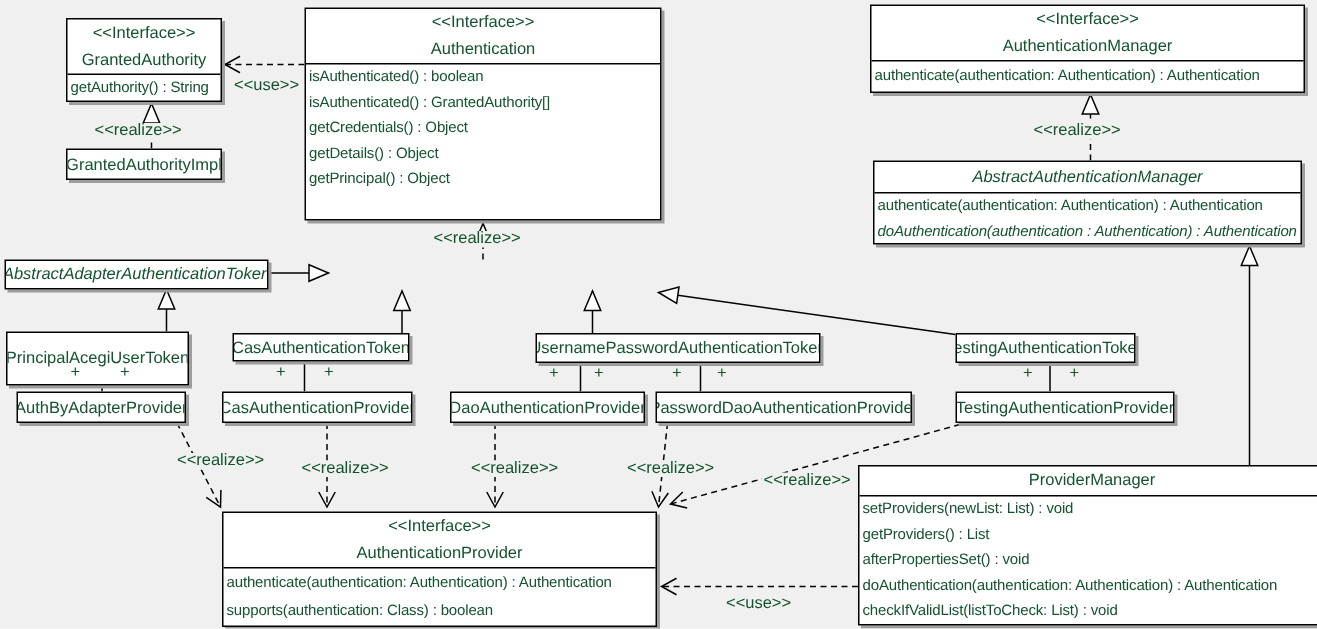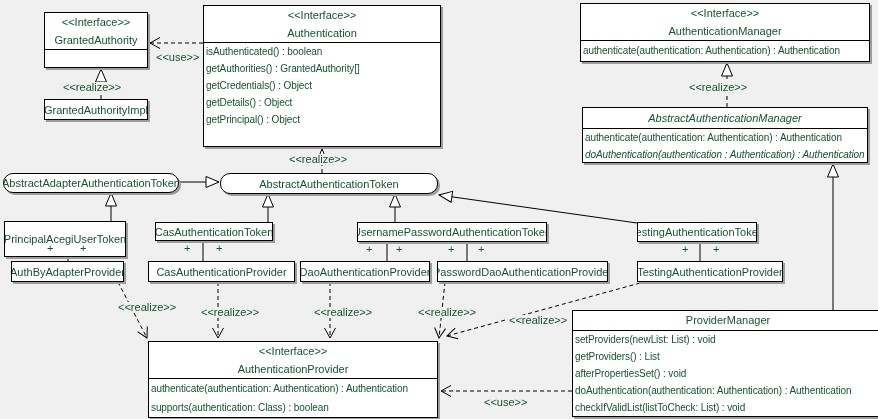--- a/index.html
+++ b/index.html
@@ -15,21 +15,21 @@
     box-shadow:2px 2px 0 #9d9d9d;box-sizing:border-box;z-index:2;
   }
   .hdr{border-bottom:1px solid #000;text-align:center;overflow:hidden;}
   .stereo,.cname{font-size:11px;line-height:18px;white-space:nowrap;overflow:hidden;}
   .abstract .cname{font-style:italic;}
   .m{font-size:10px;letter-spacing:-0.1px;line-height:17px;padding:0 2px;
      white-space:nowrap;overflow:hidden;}
   .m.it{font-style:italic;}
   .single{display:flex;align-items:center;justify-content:center;
      font-size:11px;white-space:nowrap;overflow:hidden;}
-  .single.abs{border-radius:10px;}
+  .single.abs{font-style:italic;}
   .elabel{
     position:absolute;z-index:3;font-size:11px;line-height:11px;
     background:#f0f0f0;padding:0 1px;white-space:nowrap;
   }
   .plus{
     position:absolute;z-index:3;font-size:11px;line-height:10px;white-space:nowrap;
   }
 </style>
 </head>
 <body>
@@ -69,31 +69,32 @@
     <line x1="387" y1="241" x2="387" y2="261" stroke="#000"></line>
     <line x1="467" y1="241" x2="467" y2="261" stroke="#000"></line>
     <line x1="700" y1="241" x2="700" y2="261" stroke="#000"></line>
   </svg>
 
   <div class="box" style="left:44px;top:12px;width:104px;height:56px;">
     <div class="hdr">
       <div class="stereo">&lt;&lt;Interface&gt;&gt;</div>
       <div class="cname">GrantedAuthority</div>
     </div>
+    <div class="m">getAuthority() : String</div>
   </div>
 
   <div class="box single" style="left:44px;top:99px;width:104px;height:21px;">GrantedAuthorityImpl</div>
 
   <div class="box" style="left:203px;top:5px;width:238px;height:142px;">
     <div class="hdr">
       <div class="stereo">&lt;&lt;Interface&gt;&gt;</div>
       <div class="cname">Authentication</div>
     </div>
     <div class="m">isAuthenticated() : boolean</div>
-    <div class="m">getAuthorities() : GrantedAuthority[]</div>
+    <div class="m">isAuthenticated() : GrantedAuthority[]</div>
     <div class="m">getCredentials() : Object</div>
     <div class="m">getDetails() : Object</div>
     <div class="m">getPrincipal() : Object</div>
   </div>
 
   <div class="box" style="left:580px;top:3px;width:290px;height:59px;">
     <div class="hdr">
       <div class="stereo">&lt;&lt;Interface&gt;&gt;</div>
       <div class="cname">AuthenticationManager</div>
     </div>
@@ -103,33 +104,32 @@
   <div class="box abstract" style="left:582px;top:107px;width:286px;height:56px;">
     <div class="hdr">
       <div class="cname" style="line-height:20px;">AbstractAuthenticationManager</div>
     </div>
     <div class="m">authenticate(authentication: Authentication) : Authentication</div>
     <div class="m it">doAuthentication(authentication : Authentication) : Authentication</div>
   </div>
 
   <div class="box single abs" style="left:3px;top:173px;width:176px;height:20px;">AbstractAdapterAuthenticationToken</div>
 
-  <div class="box single abs" style="left:220px;top:173px;width:218px;height:21px;">AbstractAuthenticationToken</div>
 
   <div class="box single" style="left:4px;top:221px;width:122px;height:36px;">PrincipalAcegiUserToken</div>
 
   <div class="box single" style="left:155px;top:222px;width:118px;height:19px;">CasAuthenticationToken</div>
 
   <div class="box single" style="left:357px;top:222px;width:190px;height:20px;">UsernamePasswordAuthenticationToken</div>
 
   <div class="box single" style="left:637px;top:222px;width:120px;height:20px;">TestingAuthenticationToken</div>
 
   <div class="box single" style="left:11px;top:261px;width:113px;height:21px;">AuthByAdapterProvider</div>
 
-  <div class="box single" style="left:148px;top:261px;width:147px;height:21px;">CasAuthenticationProvider</div>
+  <div class="box single" style="left:148px;top:261px;width:127px;height:21px;">CasAuthenticationProvider</div>
 
   <div class="box single" style="left:300px;top:261px;width:130px;height:21px;text-align:center;">DaoAuthenticationProvider</div>
 
   <div class="box single" style="left:437px;top:261px;width:171px;height:21px;">PasswordDaoAuthenticationProvider</div>
 
   <div class="box single" style="left:637px;top:261px;width:146px;height:21px;">TestingAuthenticationProvider</div>
 
   <div class="box" style="left:148px;top:341px;width:290px;height:77px;">
     <div class="hdr">
       <div class="stereo">&lt;&lt;Interface&gt;&gt;</div>

